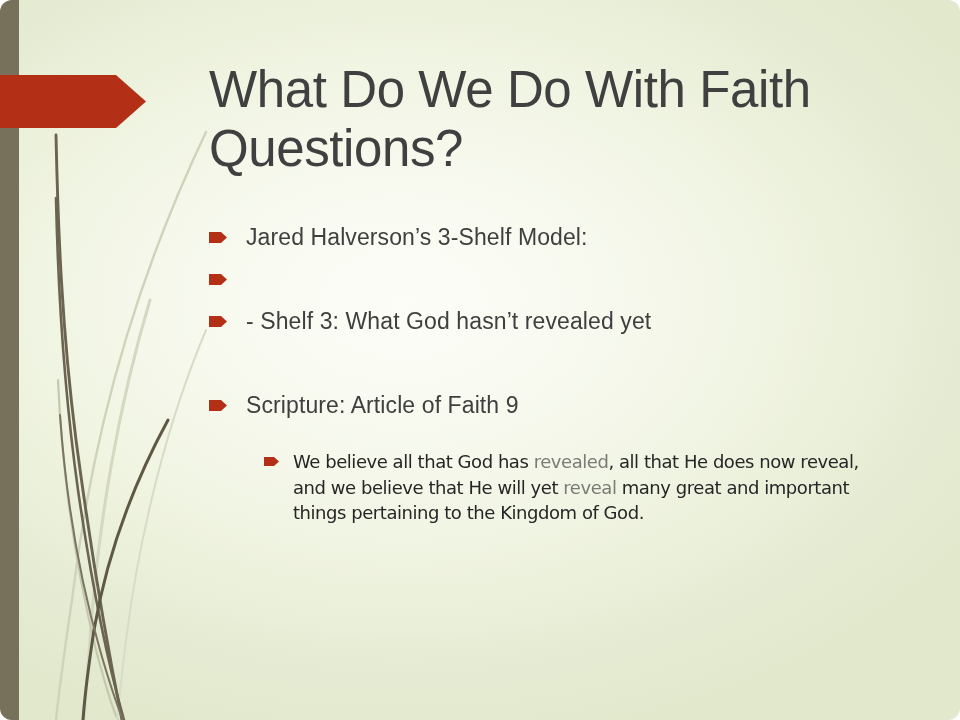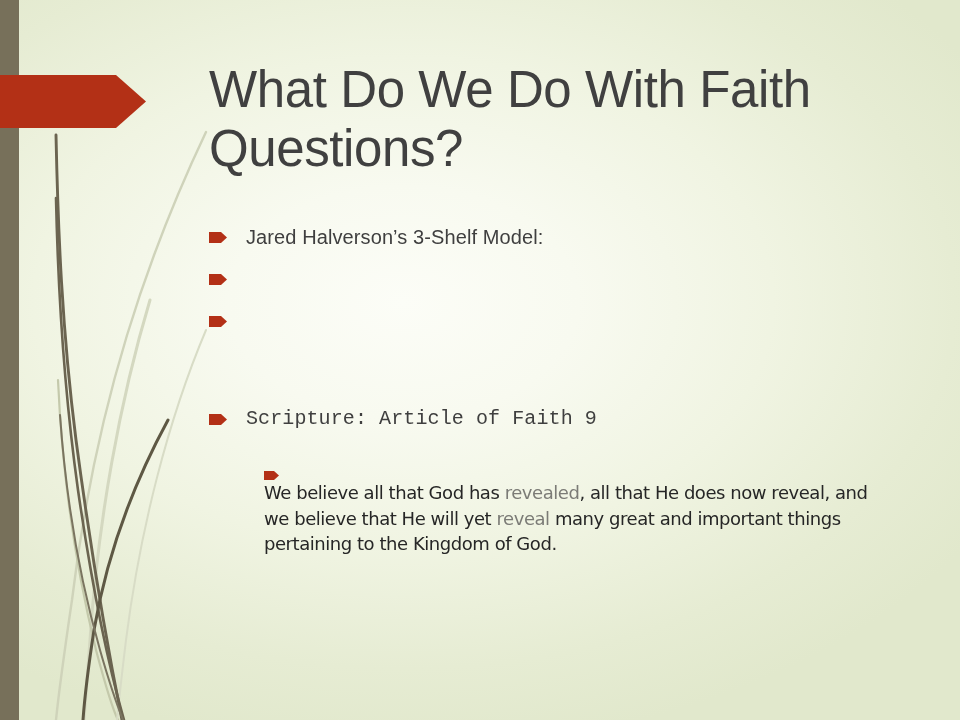--- a/index.html
+++ b/index.html
@@ -16,20 +16,21 @@
     overflow: hidden;
     font-family: "Liberation Sans", sans-serif;
     
     background:
       radial-gradient(ellipse 70% 62% at 42% 42%,
         #fcfdf7 0%,
         #f8faf0 26%,
         #f0f4e2 55%,
         #e6ecd3 82%,
         #e1e8cc 100%);
+    border-radius: 12px;
   }
 
   
   .left-band {
     position: absolute;
     left: 0;
     top: 0;
     width: 19px;
     height: 720px;
     background: #77705a;
@@ -75,48 +76,46 @@
     width: 700px;
   }
 
   .bullet-row {
     display: flex;
     align-items: flex-start;
     height: 42px;
   }
 
   .bullet-row.spacer-before {
-    margin-top: 56px;
-    font-family: Liberation Mono, monospace;
+    margin-top: 42px;
   }
 
   .marker {
     flex: 0 0 auto;
     width: 18px;
     height: 11px;
     margin-top: 10px;
     margin-right: 19px;
   }
 
   .bullet-text {
-    font-size: 20px;
+    font-size: 23px;
     line-height: 30px;
     color: #3f3f3f;
     letter-spacing: 0.1px;
     white-space: nowrap;
   }
 
   
   .sub-row {
     display: flex;
     align-items: flex-start;
     margin-top: 17px;
     margin-left: 55px;
     width: 618px;
-    flex-direction: column;
   }
 
   .sub-marker {
     flex: 0 0 auto;
     width: 15px;
     height: 9px;
     margin-top: 8px;
     margin-right: 14px;
   }
 
@@ -171,20 +170,21 @@
     <div class="bullet-row">
       <svg class="marker" viewBox="0 0 18 11" preserveAspectRatio="none">
         <path d="M 0 0 L 12 0 L 18 5.5 L 12 11 L 0 11 Z" fill="#b33016"></path>
       </svg>
     </div>
 
     <div class="bullet-row">
       <svg class="marker" viewBox="0 0 18 11" preserveAspectRatio="none">
         <path d="M 0 0 L 12 0 L 18 5.5 L 12 11 L 0 11 Z" fill="#b33016"></path>
       </svg>
+      <span class="bullet-text">- Shelf 3: What God hasn’t revealed yet</span>
     </div>
 
     <div class="bullet-row spacer-before">
       <svg class="marker" viewBox="0 0 18 11" preserveAspectRatio="none">
         <path d="M 0 0 L 12 0 L 18 5.5 L 12 11 L 0 11 Z" fill="#b33016"></path>
       </svg>
       <span class="bullet-text">Scripture: Article of Faith 9</span>
     </div>
 
     <div class="sub-row">

